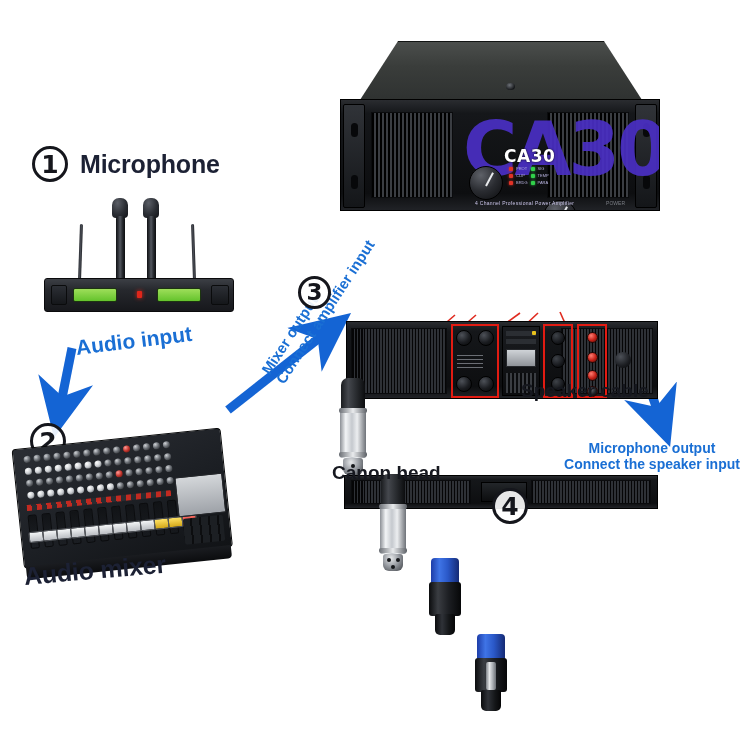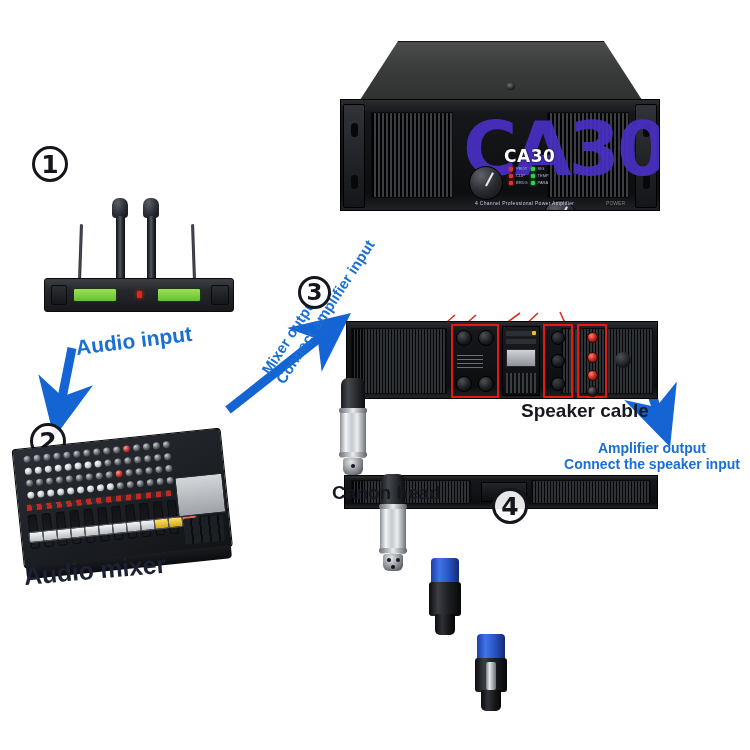--- a/index.html
+++ b/index.html
@@ -41,21 +41,20 @@
   .lbl-blue {
     color: #1a6fd4;
     font-weight: bold;
     white-space: nowrap;
   }
   .lbl-small-dark {
     color: #16181f;
     font-weight: bold;
     font-size: 19px;
     white-space: nowrap;
-    margin-top: 20px;
   }
 
   
   .mic-body {
     background: linear-gradient(#3c3f45 0%, #26282d 35%, #17181c 100%);
     border: 1px solid #0a0a0c;
     border-radius: 3px;
   }
   .mic-antenna {
     background: linear-gradient(90deg,#2b2d33,#4a4d55,#202227);
@@ -269,20 +268,21 @@
       <line x1="455" y1="315" x2="374" y2="385"></line>
       <line x1="476" y1="315" x2="398" y2="383"></line>
       <line x1="520" y1="313" x2="452" y2="362"></line>
       <line x1="538" y1="313" x2="488" y2="360"></line>
       <line x1="560" y1="312" x2="585" y2="368"></line>
     </g>
   </svg>
 
   <div class="abs" style="left:32px; top:146px; display:flex; align-items:center; gap:12px;">
     <div class="step-circle">1</div>
+    <div class="lbl-dark">Microphone</div>
   </div>
 
   <div class="abs" style="left:40px; top:196px; width:200px; height:120px;">
 
     <div class="abs" style="left:72px; top:2px; width:16px; height:86px;">
       <div class="mic-head abs" style="left:0; top:0; width:16px; height:20px;"></div>
       <div class="mic-stick abs" style="left:4px; top:18px; width:9px; height:68px;"></div>
     </div>
     <div class="abs" style="left:103px; top:2px; width:16px; height:86px;">
       <div class="mic-head abs" style="left:0; top:0; width:16px; height:20px;"></div>
@@ -535,21 +535,21 @@
   <div class="abs speakon" style="left:474px; top:360px;">
     <div class="spkn-cap"></div>
     <div class="spkn-body"></div>
     <div class="spkn-pin"></div>
     <div class="spkn-tail"></div>
   </div>
 
   <div class="abs lbl-small-dark" style="left:521px; top:380px;">Speaker cable</div>
 
   <div class="abs" style="left:562px; top:440px; text-align:center; width:180px;">
-    <div class="lbl-blue" style="font-size:14px;">Amplifier output</div>
+    <div class="lbl-blue" style="font-size:14px;">Microphone output</div>
     <div class="lbl-blue" style="font-size:14px;">Connect the speaker input</div>
   </div>
 
   <div class="abs" style="left:492px; top:488px; display:flex; align-items:center; gap:12px;">
     <div class="step-circle">4</div>
   </div>
 
 </div>
 
 </body></html>

